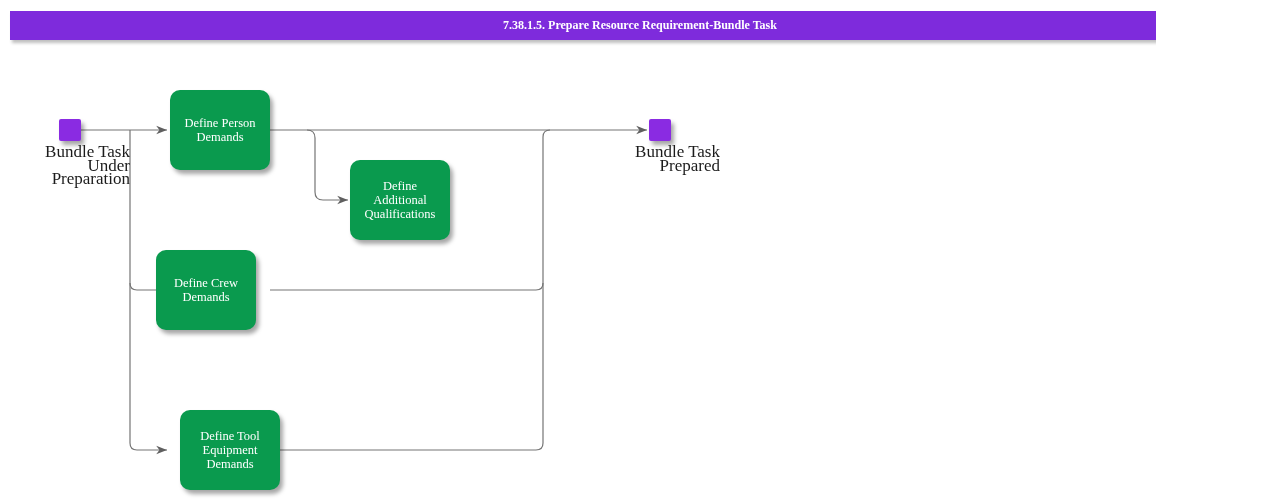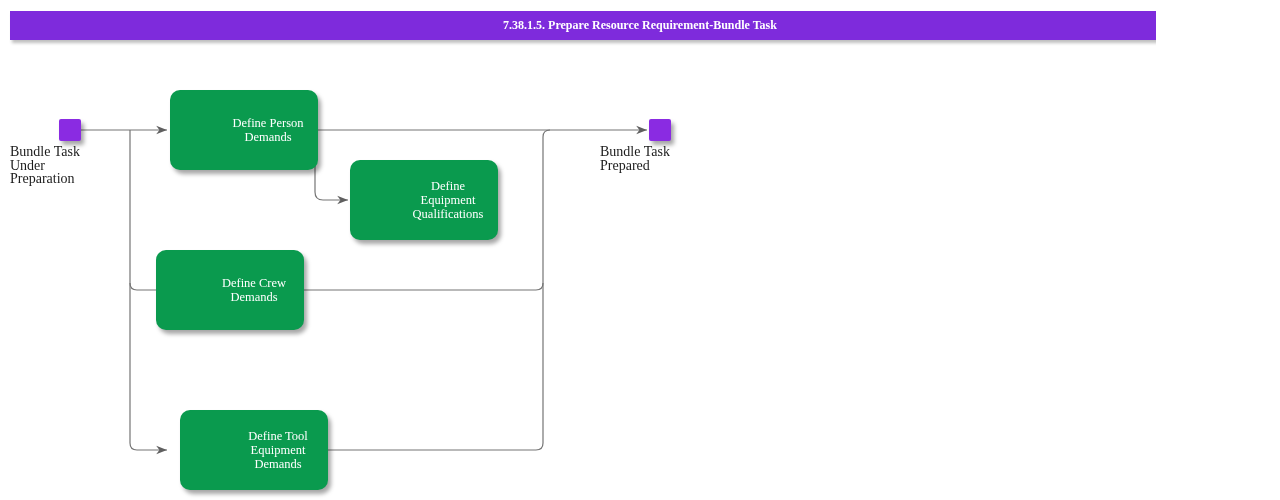--- a/index.html
+++ b/index.html
@@ -35,40 +35,39 @@
     position: absolute;
     width: 22px; height: 22px;
     background: var(--node-purple, #8a2be2);
     border-radius: 2px;
     box-shadow: 3px 4px 4px rgba(0,0,0,0.35);
     cursor: pointer;
   }
   .state-label {
     position: absolute;
     width: 120px;
-    text-align: left;
+    text-align: right;
     color: var(--label-text, #1b1b1b);
-    font-size: 14px;
+    font-size: 17px;
     line-height: 13.5px;
     white-space: pre-line;
   }
   .activity {
     position: absolute;
     width: 100px; height: 80px;
     background: var(--activity-green, #0a9a4e);
     border-radius: 10px;
     box-shadow: 3px 4px 4px rgba(0,0,0,0.35);
     color: var(--activity-text, #ffffff);
     display: flex; align-items: center; justify-content: center;
     text-align: center;
     font-size: 12.5px;
     line-height: 14px;
     white-space: pre-line;
     cursor: pointer;
-    padding-left: 48px;
   }
 </style>
 </head>
 <body>
 
 <div class="canvas">
 
   <div class="title-bar">
     <span>7.38.1.5. Prepare Resource Requirement-Bundle Task</span>
   </div>
@@ -93,21 +92,21 @@
 Under
 Preparation</div>
 
   <div class="activity" style="left:170px; top:90px;">
     <span>Define Person
 Demands</span>
   </div>
 
   <div class="activity" style="left:350px; top:160px;">
     <span>Define
-Equipment
+Additional
 Qualifications</span>
   </div>
 
   <div class="activity" style="left:156px; top:250px;">
     <span>Define Crew
 Demands</span>
   </div>
 
   <div class="activity" style="left:180px; top:410px;">
     <span>Define Tool

